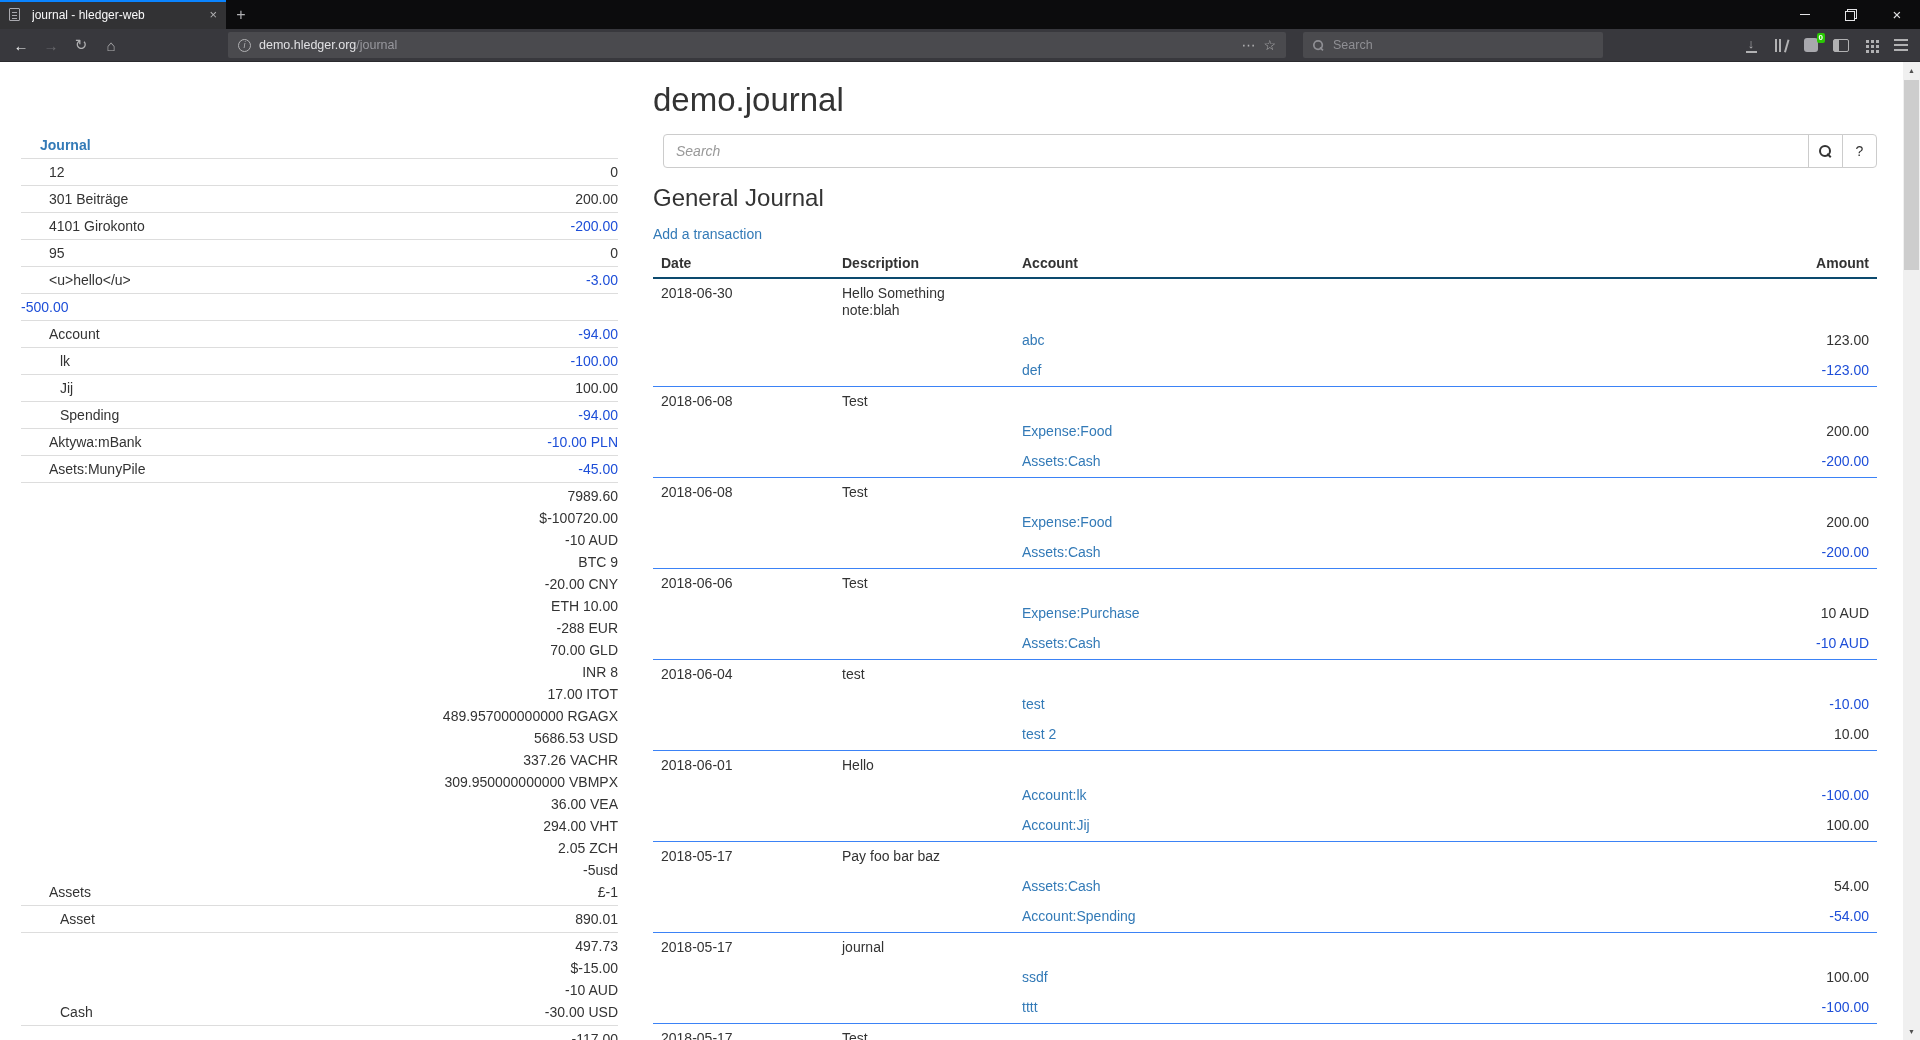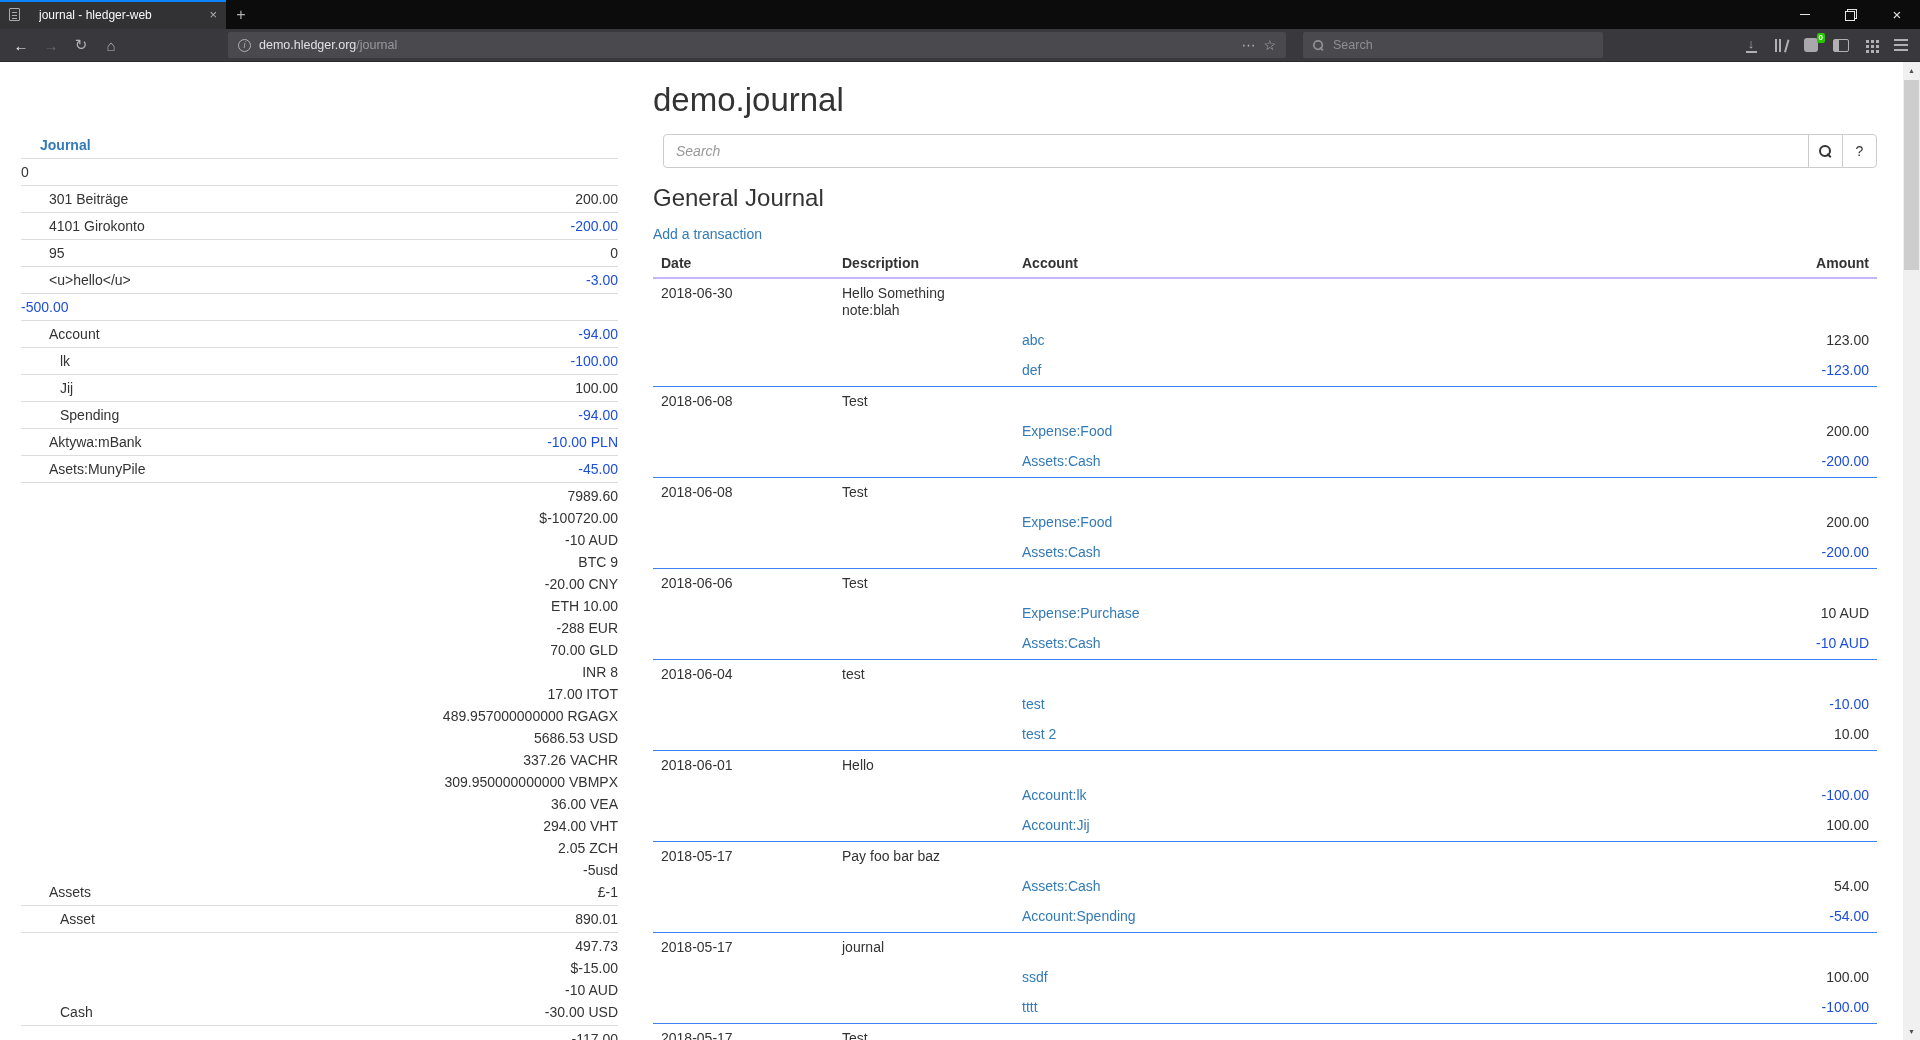--- a/index.html
+++ b/index.html
@@ -1,21 +1,21 @@
 <!DOCTYPE html>
 <html><head>
 <meta charset="utf-8">
 <style>
   * { margin:0; padding:0; box-sizing:border-box; }
   html,body { width:1920px; height:1040px; overflow:hidden; }
   body { font-family:"Liberation Sans", sans-serif; background:#fff; position:relative; }
 
   
   .titlebar { position:absolute; top:0; left:0; width:1920px; height:29px; background:#0c0c0d; display:flex; align-items:stretch; }
-  .tab { width:226px; background:#323234; display:flex; align-items:center; gap:19px; padding:0 9px; position:relative;justify-content:center; }
+  .tab { width:226px; background:#323234; display:flex; align-items:center; gap:12px; padding:0 9px; position:relative;justify-content:center; }
   .tab::before { content:""; position:absolute; top:0; left:0; right:0; height:2px; background:#0a84ff; }
   .favicon { width:11px; height:13px; border:1px solid #a9a9ae; border-radius:1px; position:relative; flex:0 0 auto; }
   .favicon::before { content:""; position:absolute; left:2px; top:3px; width:5px; height:1px; background:#a9a9ae; box-shadow:0 3px 0 #a9a9ae, 0 6px 0 #a9a9ae; }
   .tab-title { color:#f9f9fa; font-size:12px; flex:1; white-space:nowrap; overflow:hidden; }
   .tab-close { color:#b1b1b3; font-size:13px; line-height:13px; }
   .newtab { width:30px; display:flex; align-items:center; justify-content:center; color:#b1b1b3; font-size:16px; }
   .tb-spacer { flex:1; }
   .win-controls { display:flex; }
   .win-btn { width:46px; display:flex; align-items:center; justify-content:center; }
   .min-icon { width:10px; height:1px; background:#e4e4e6; display:block; }
@@ -88,21 +88,21 @@
   .search-input { flex:1; height:34px; border:1px solid #ccc; border-radius:4px 0 0 4px; padding:6px 12px; font-size:14px; color:#555; font-family:inherit; outline:none; }
   .search-input::placeholder { color:#999; font-style:italic; }
   .btn { width:35px; height:34px; border:1px solid #ccc; background:#fff; margin-left:-1px; display:flex; align-items:center; justify-content:center; cursor:pointer; font-family:inherit; }
   .btn-search { color:#333; }
   .btn-help { border-radius:0 4px 4px 0; font-size:14px; color:#333; }
   .section-heading { font-size:24px; line-height:28px; font-weight:400; color:#333; margin:16px 0 0; }
   .add-link { display:inline-block; margin-top:14px; color:#337ab7; font-size:14px; text-decoration:none; cursor:pointer; }
 
   table.journal { width:100%; border-collapse:collapse; margin-top:6px; font-size:14px; color:#333; }
   .c-date { width:181px; } .c-desc { width:180px; } .c-amt { width:220px; }
-  th { padding:6px 8px 5px; border-bottom:2px solid #c4b5fd; font-weight:bold; text-align:left; line-height:17px; }
+  th { padding:6px 8px 5px; border-bottom:2px solid #0c4a6e; font-weight:bold; text-align:left; line-height:17px; }
   th.col-amount { text-align:right; }
   td { padding:6px 8px 7px; line-height:17px; vertical-align:top; }
   tr.txn-row td { border-top:1px solid #3b82f6; }
   td.cell-amount { text-align:right; white-space:nowrap; }
   a.acct-link { color:#337ab7; text-decoration:none; cursor:pointer; }
 </style>
 </head>
 <body>
 
 <div>
@@ -173,20 +173,21 @@
         </div>
     </div>
   </div>
 
   <div class="content">
 
     <aside class="sidebar">
       <div class="sidebar-heading">Journal</div>
       <div id="account-list">
           <div class="acct-row indent-1">
+    <span class="acct-name">12</span>
     <span class="acct-balance">
               <div class="bal-line">0</div>
             </span>
   </div>
           <div class="acct-row indent-1">
     <span class="acct-name">301 Beiträge</span>
     <span class="acct-balance">
               <div class="bal-line">200.00</div>
             </span>
   </div>

